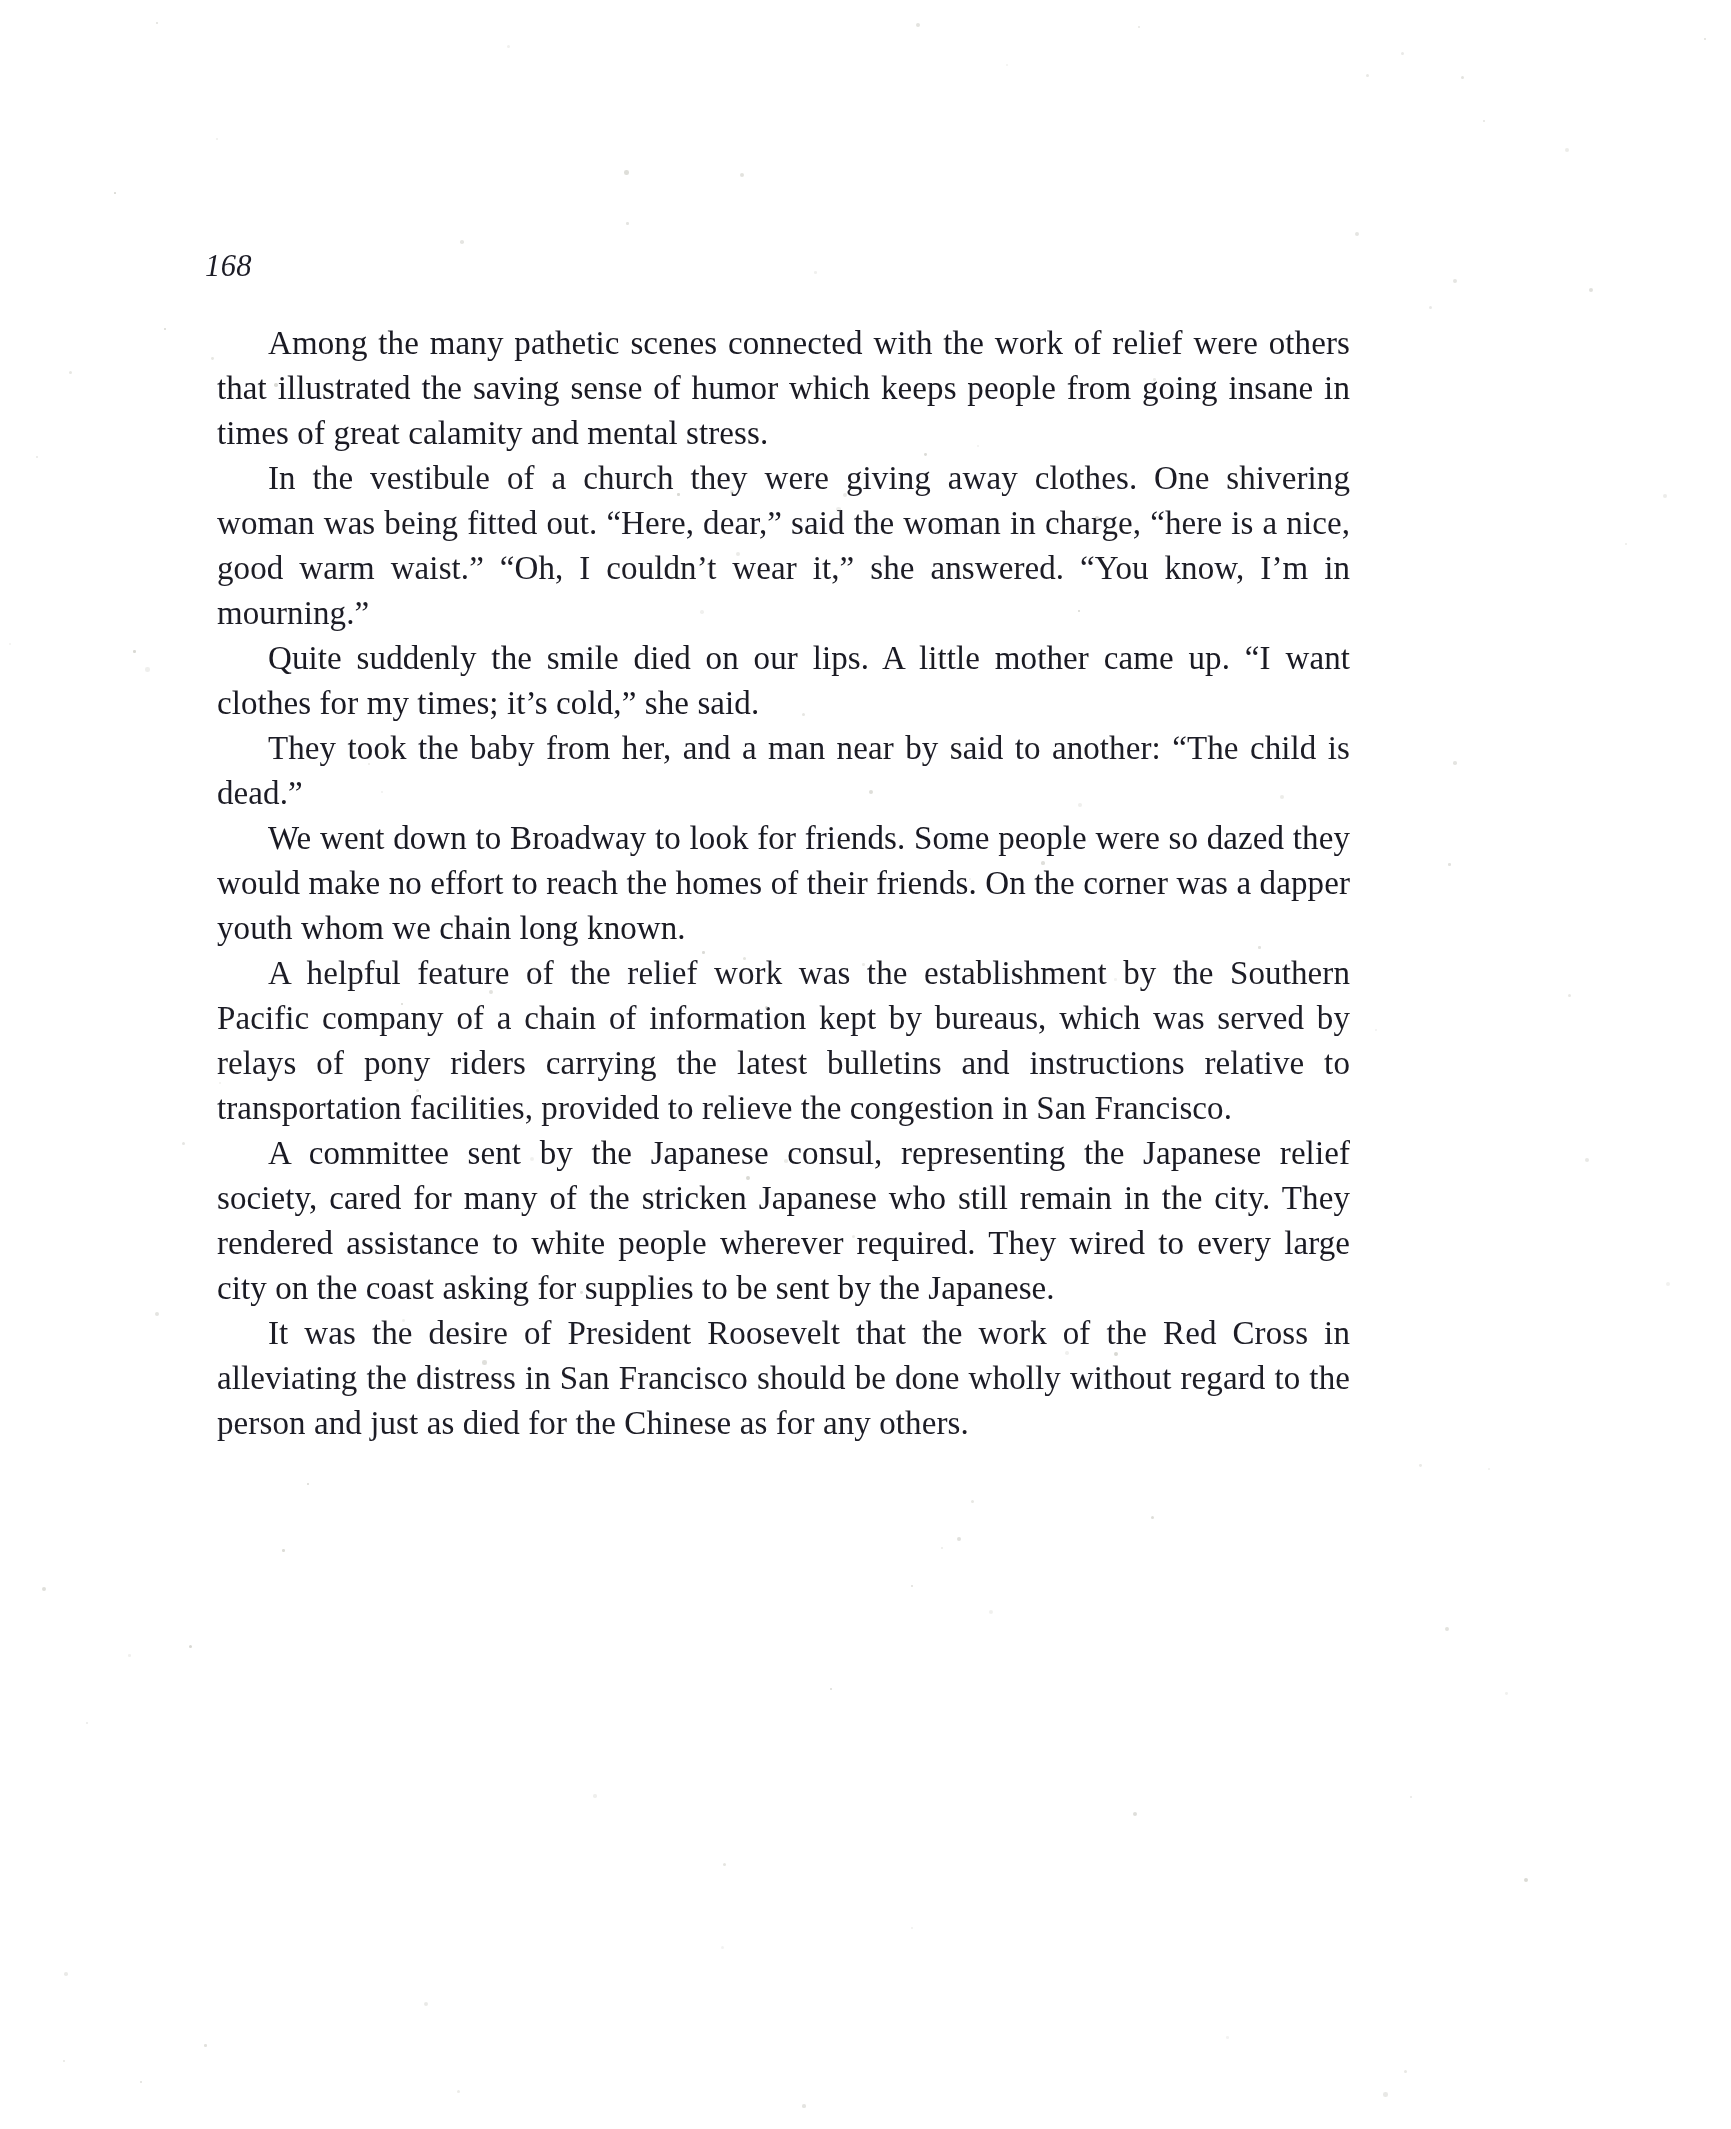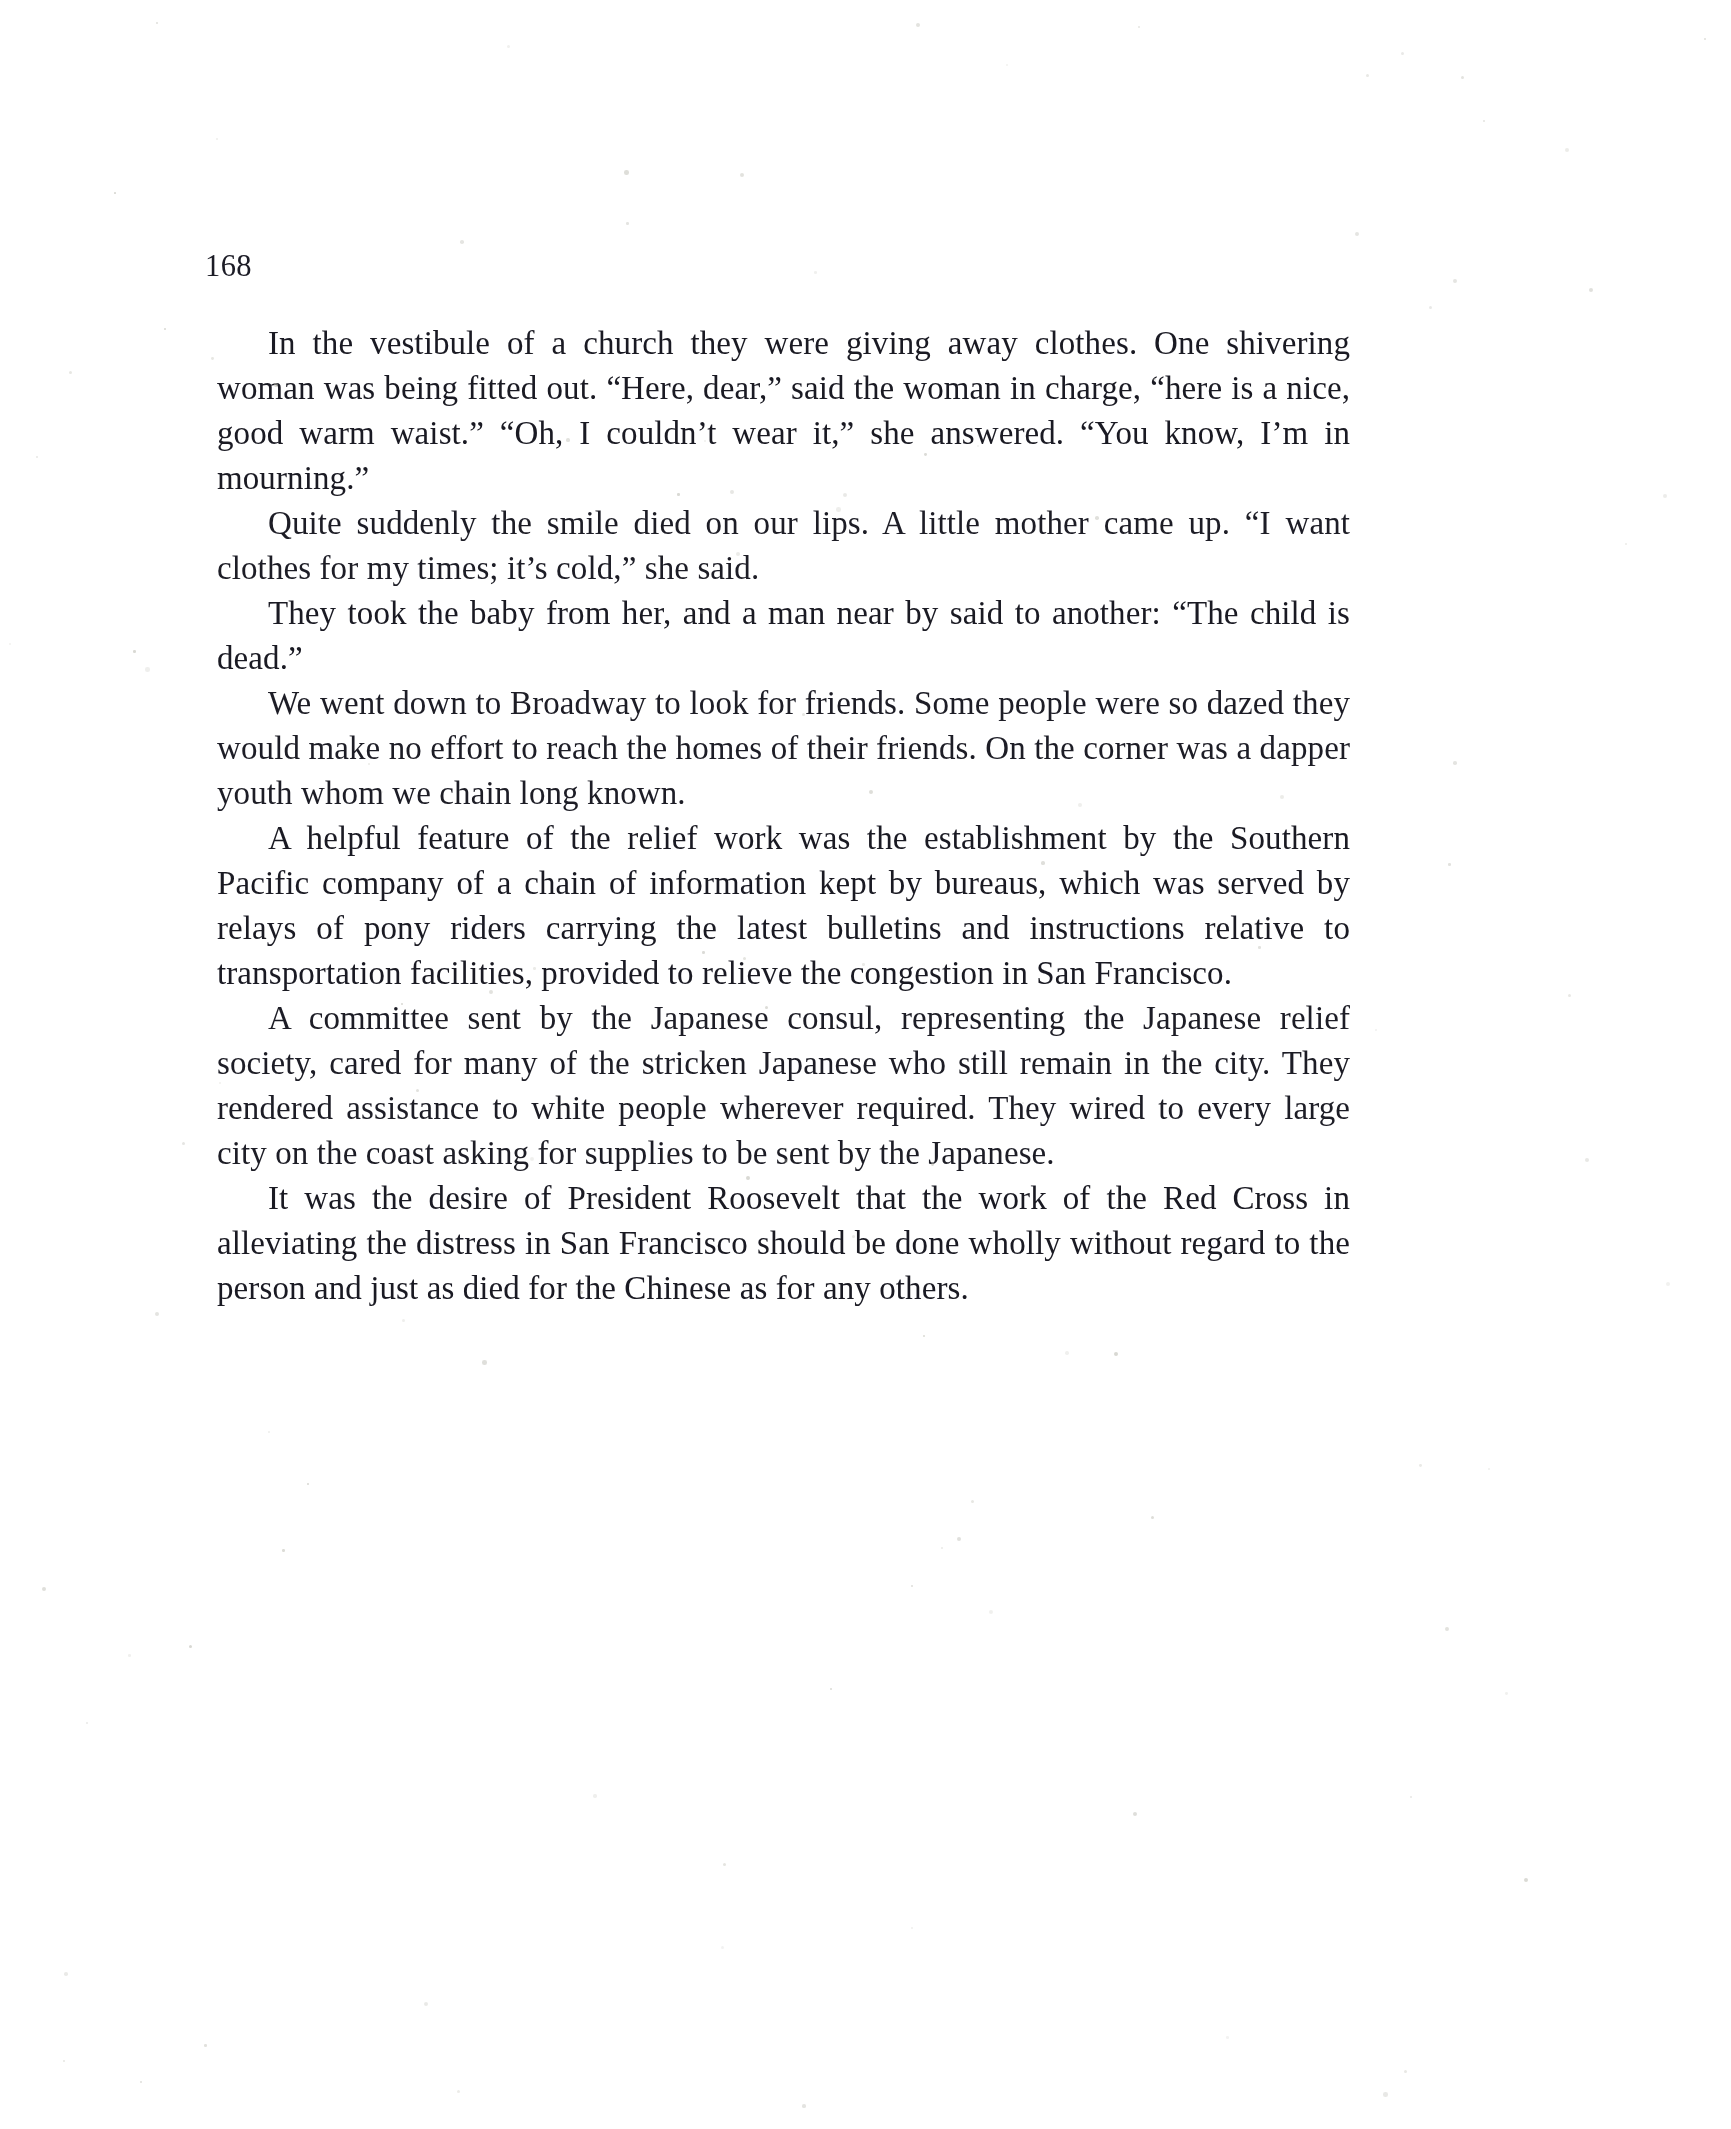--- a/index.html
+++ b/index.html
@@ -33,20 +33,21 @@
     height: 2129px;
   }
 
   .page-header {
     position: absolute;
     left: 205px;
     top: 249px;
     width: 1157px;
     display: flex;
     align-items: center;
+    font-style: italic;
   }
   .folio {
     font-size: 30.5px;
     letter-spacing: 0.4px;
     color: #1c1c26;
     width: 96px;
     flex: none;
   }
   .running-head {
     font-size: 33px;
@@ -85,20 +86,21 @@
 </head>
 <body>
 
 <div class="page">
 
   <div class="page-header">
     <span class="folio">168</span>
   </div>
 
   <div class="body-text">
+    <p class="para">Among the many pathetic scenes connected with the work of relief were others that illustrated the saving sense of humor which keeps people from going insane in times of great calamity and mental stress.</p>
     <p class="para">In the vestibule of a church they were giving away clothes. One shivering woman was being fitted out. “Here, dear,” said the woman in charge, “here is a nice, good warm waist.” “Oh, I couldn’t wear it,” she answered. “You know, I’m in mourning.”</p>
     <p class="para">Quite suddenly the smile died on our lips. A little mother came up. “I want clothes for my times; it’s cold,” she said.</p>
     <p class="para">They took the baby from her, and a man near by said to another: “The child is dead.”</p>
     <p class="para">We went down to Broadway to look for friends. Some people were so dazed they would make no effort to reach the homes of their friends. On the corner was a dapper youth whom we chain long known.</p>
     <p class="para">A helpful feature of the relief work was the establishment by the Southern Pacific company of a chain of information kept by bureaus, which was served by relays of pony riders carrying the latest bulletins and instructions relative to transportation facilities, provided to relieve the congestion in San Francisco.</p>
     <p class="para">A committee sent by the Japanese consul, representing the Japanese relief society, cared for many of the stricken Japanese who still remain in the city. They rendered assistance to white people wherever required. They wired to every large city on the coast asking for supplies to be sent by the Japanese.</p>
     <p class="para">It was the desire of President Roosevelt that the work of the Red Cross in alleviating the distress in San Francisco should be done wholly without regard to the person and just as died for the Chinese as for any others.</p>
   </div>
 
 </div>

